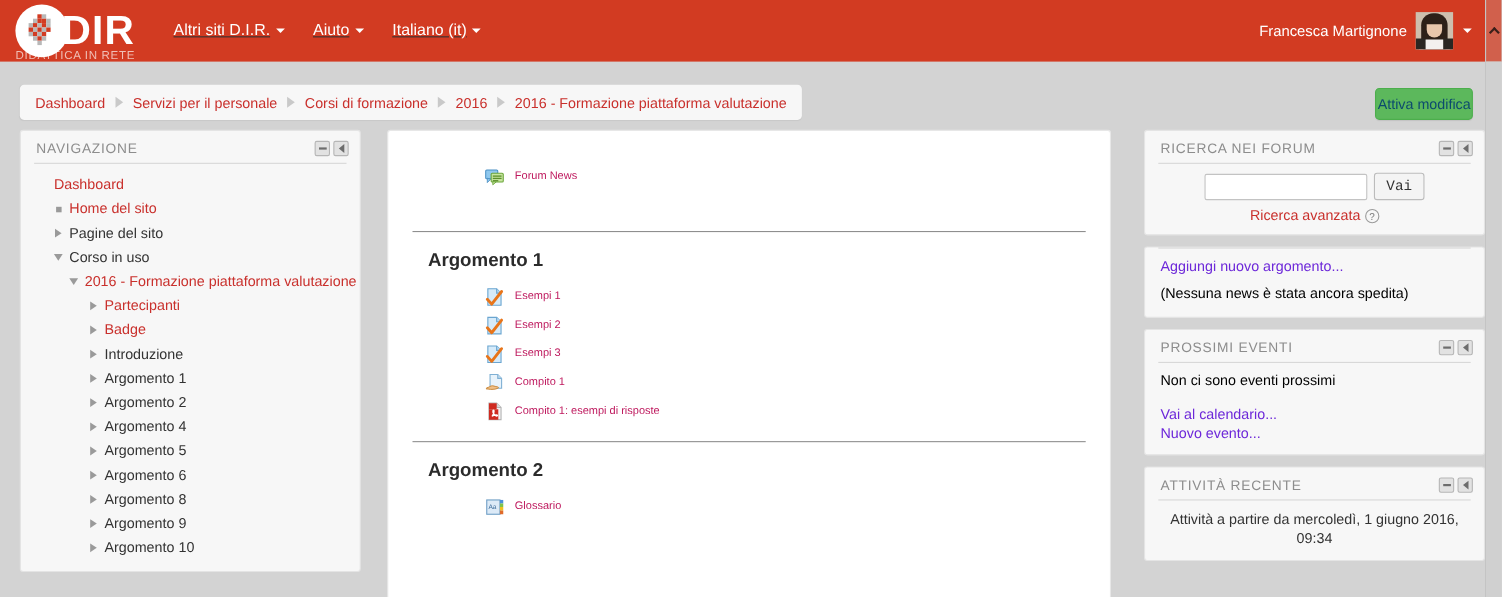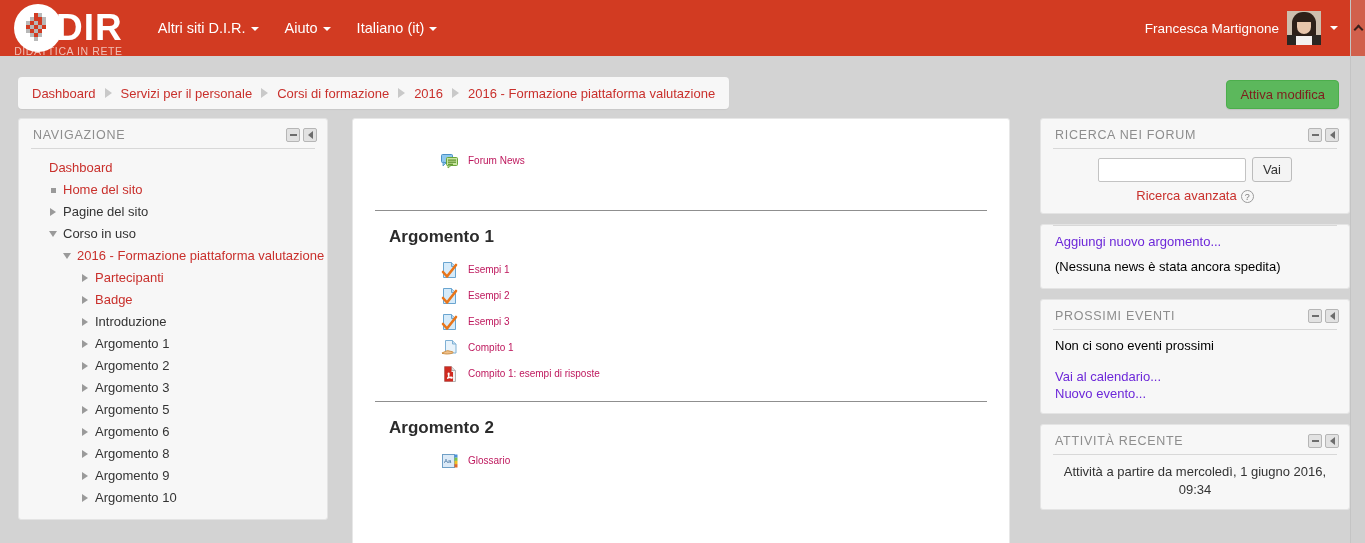--- a/index.html
+++ b/index.html
@@ -36,21 +36,21 @@
   .brand-dir {
     font-size: 37px; font-weight: bold; color: #fff;
     letter-spacing: 1px; line-height: 36px;
     font-family: "Liberation Sans", sans-serif;
   }
   .brand-sub {
     position: absolute; right: 0; bottom: -11px;
     font-size: 10.5px; color: #f0bfb6; letter-spacing: 0.6px;
     white-space: nowrap;
   }
-  .nav-links { display: flex; align-items: flex-end; margin-left: 22px; }
+  .nav-links { display: flex; align-items: flex-end; margin-left: 22px; text-decoration: underline; }
   .nav-link {
     color: #ffffff; font-size: 14.5px; padding: 6px 13px;
     cursor: pointer; white-space: nowrap;
   }
   .caret {
     display: inline-block; width: 0; height: 0; margin-left: 5px;
     border-left: 4px solid transparent; border-right: 4px solid transparent;
     border-top: 4px solid #ffffff; vertical-align: middle;
   }
   .user-menu {
@@ -95,21 +95,21 @@
   .crumb { color: #c9302c; font-size: 13px; white-space: nowrap; cursor: pointer; }
   .crumb-sep {
     display: inline-block; margin: 0 9px;
     width: 0; height: 0;
     border-top: 5px solid transparent; border-bottom: 5px solid transparent;
     border-left: 7px solid #c9c9c9;
   }
   .edit-btn {
     position: absolute; top: 80px; right: 26px;
     background: #5cb85c; border: 1px solid #4cae4c; border-radius: 4px;
-    color: #7f1d1d; font-size: 13px; padding: 6px 13px; cursor: pointer;
+    color: #0c4a6e; font-size: 13px; padding: 6px 1px; cursor: pointer;
     box-shadow: 0 1px 1px rgba(0,0,0,0.08);
   }
 
   
   .col-left { position: absolute; left: 18px; top: 118px; width: 310px; }
   .col-main { position: absolute; left: 352px; top: 118px; width: 658px; }
   .col-right { position: absolute; left: 1040px; top: 118px; width: 310px; }
 
   .block {
     background: #f7f7f7; border: 1px solid #e4e4e4; border-radius: 3px;
@@ -191,21 +191,21 @@
   
   .search-row { display: flex; align-items: center; justify-content: center; gap: 6px; margin: 4px 0 6px 0; }
   .search-input {
     width: 148px; height: 24px; border: 1px solid #c3c3c3; background: #fff;
     border-radius: 2px; padding: 0 5px; font-size: 12px; color: #333;
     font-family: "Liberation Sans", sans-serif;
   }
   .vai-btn {
     height: 25px; padding: 0 10px; background: #f4f4f4; border: 1px solid #bcbcbc;
     border-radius: 3px; font-size: 13px; color: #333; cursor: pointer;
-    font-family: Liberation Sans, sans-serif;
+    font-family: Liberation Mono, monospace;
   }
   .adv-row { text-align: center; }
   .adv-link { color: #c9302c; font-size: 13px; cursor: pointer; text-align: center; }
   .help-icon {
     display: inline-block; width: 13px; height: 13px; border-radius: 50%;
     border: 1px solid #9b9b9b; color: #7a7a7a; font-size: 9px; line-height: 12px;
     text-align: center; margin-left: 4px; vertical-align: middle; cursor: pointer;
   }
   .blk-link { color: #6d28d9; font-size: 13px; cursor: pointer; display: block; margin: 2px 0; }
   .blk-text { color: #000000; font-size: 13px; margin: 10px 0 4px 0; }
@@ -394,21 +394,21 @@
                   <span class="tw-right"></span>
                 </span>
                 <span class="t-text">Argomento 2</span>
               </div>
             </li>
             <li>
               <div class="t-row lvl3">
                 <span class="tw">
                   <span class="tw-right"></span>
                 </span>
-                <span class="t-text">Argomento 3</span>
+                <span class="t-text">Argomento 4</span>
               </div>
             </li>
             <li>
               <div class="t-row lvl3">
                 <span class="tw">
                   <span class="tw-right"></span>
                 </span>
                 <span class="t-text">Argomento 5</span>
               </div>
             </li>

